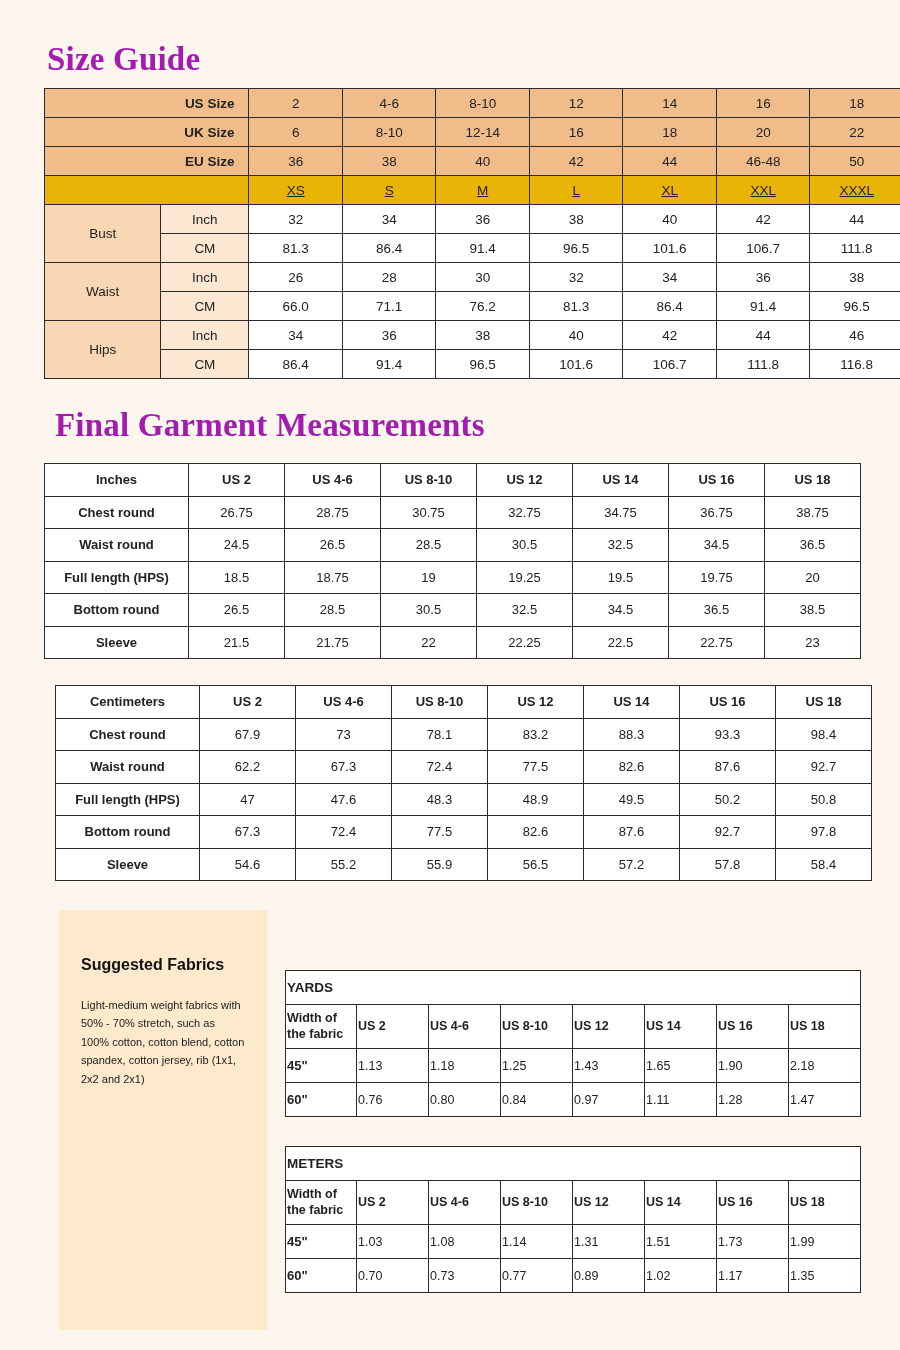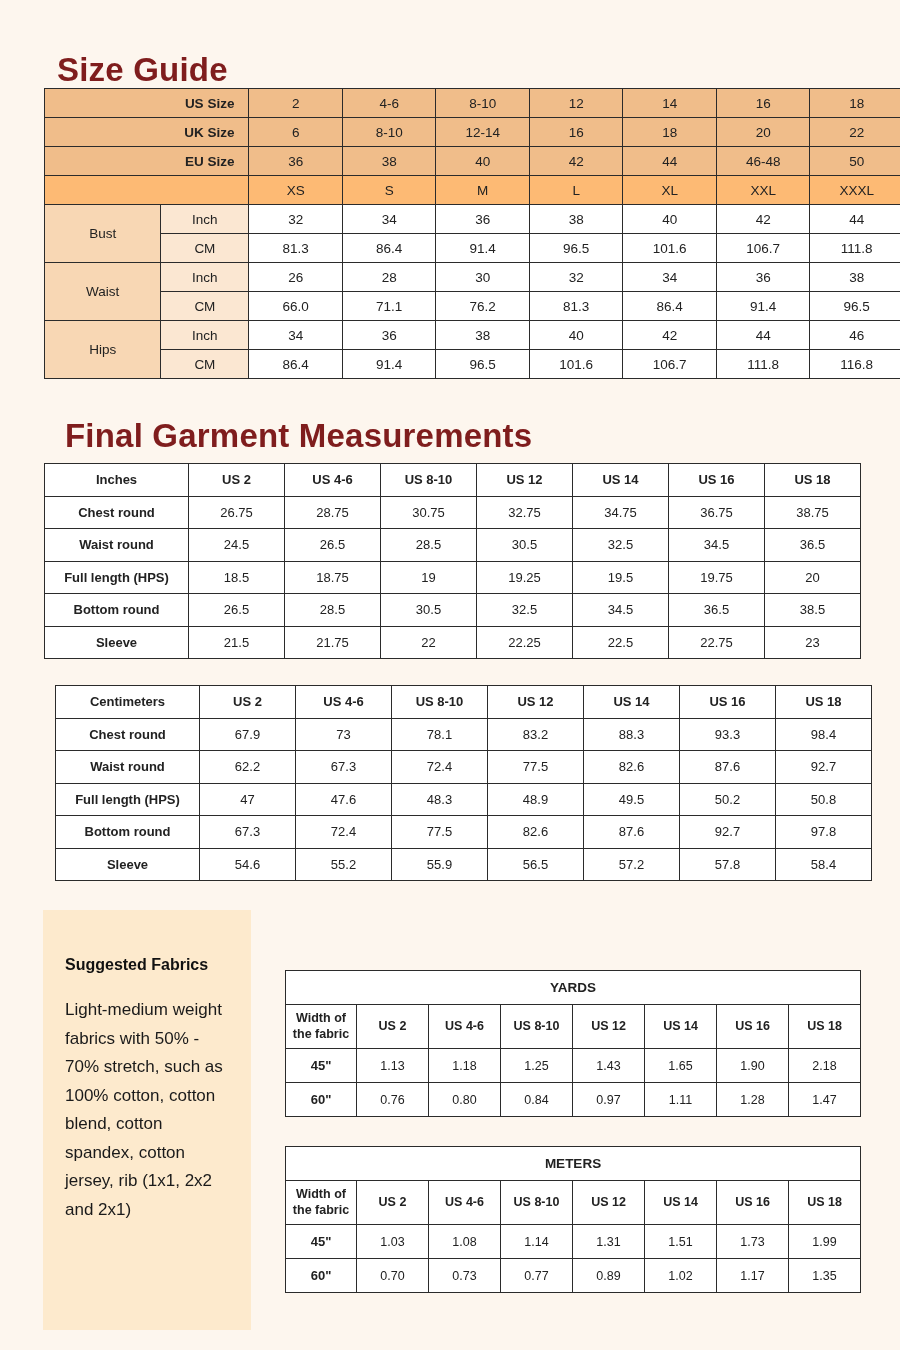--- a/index.html
+++ b/index.html
@@ -17,26 +17,26 @@
   }
   .page {
     position: relative;
     width: 900px;
     height: 1350px;
     box-sizing: border-box;
     padding: 0 40px;
   }
 
   h1.section-title {
-    font-family: Liberation Sans, sans-serif;
+    font-family: Liberation Serif, serif;
     font-weight: bold;
     font-size: 33px;
     letter-spacing: 0.2px;
-    margin: 13px;
-    color: #7f1d1d;
+    margin: 3px;
+    color: #a21caf;
   }
 
   
   #size-guide-title {
     position: absolute;
     left: 44px;
     top: 38px;
   }
   table.grid {
     border-collapse: collapse;
@@ -65,23 +65,24 @@
     background: #f0bd8a;
     font-weight: bold;
     font-size: 13.5px;
   }
   .sg-head-row td.label {
     text-align: right;
     padding-right: 14px;
     font-weight: bold;
   }
   .sg-sizes-row td {
-    background: #fdba74;
+    background: #eab308;
     font-weight: bold;
     font-size: 14px;
+    text-decoration: underline;
   }
   .sg-measure-label {
     background: #f8d7b4;
     font-weight: bold;
     font-size: 15px;
     font-family: "Liberation Sans", sans-serif;
   }
   .sg-unit {
     background: #fbe7d2;
     font-size: 12.5px;
@@ -127,52 +128,51 @@
   #fgm-cm-table { top: 685px; margin-left: 11px; }
 
   
   #fabric-yield-title {
     position: absolute;
     left: 285px;
     top: 905px;
   }
   #suggested-fabrics-box {
     position: absolute;
-    left: 43px;
+    left: 59px;
     top: 910px;
     width: 208px;
     height: 420px;
     background: #fdeacd;
     box-sizing: border-box;
     padding: 46px 22px 0 22px;
   }
   #suggested-fabrics-heading {
     font-family: "Liberation Sans", sans-serif;
     font-weight: bold;
     font-size: 16px;
     color: #111;
     margin: 0 0 22px 0;
   }
   #suggested-fabrics-body {
-    font-size: 17px;
+    font-size: 11px;
     line-height: 1.68;
     color: #1a1a1a;
   }
 
   .yield-table {
     position: absolute;
     left: 285px;
     width: 575px;
     border-collapse: collapse;
     table-layout: fixed;
     background: #fff;
   }
   .yield-table td {
     border: 1px solid #2b2b2b;
-    text-align: center;
     font-size: 12.5px;
     height: 34px;
     box-sizing: border-box;
     background: #fff;
     color: #222;
   }
   .yield-table td.unit-title {
     font-weight: bold;
     font-size: 13.5px;
     height: 34px;

